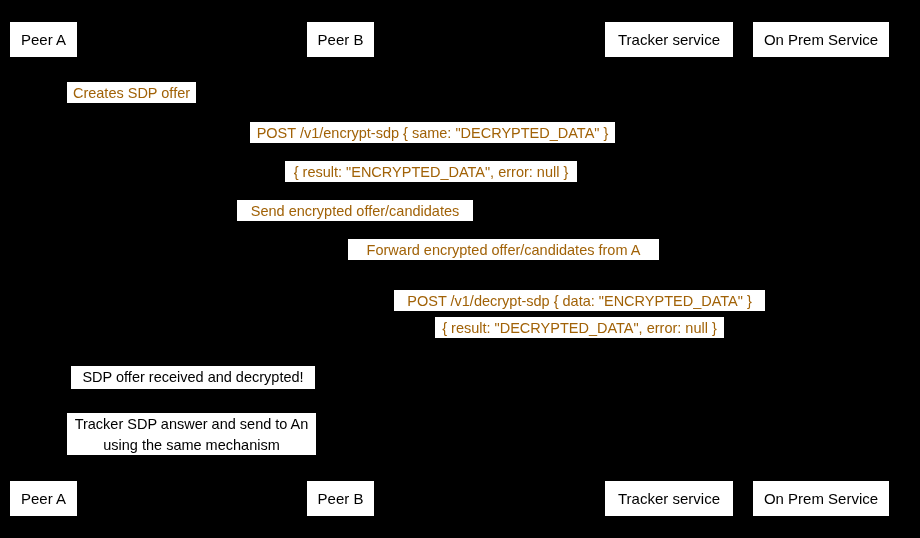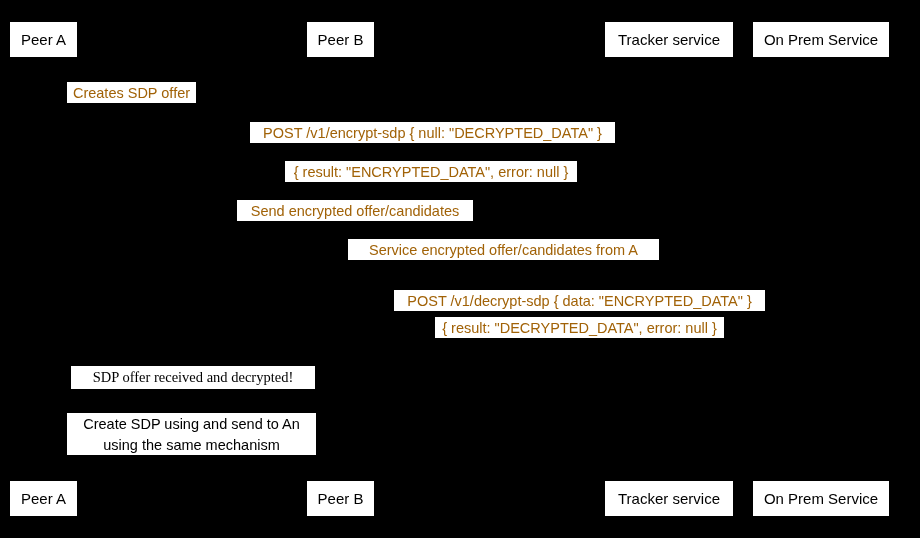--- a/index.html
+++ b/index.html
@@ -65,29 +65,29 @@
   <div class="participant" style="left:307px; top:22px; width:67px;">Peer B</div>
   <div class="participant" style="left:605px; top:22px; width:128px;">Tracker service</div>
   <div class="participant" style="left:753px; top:22px; width:136px;">On Prem Service</div>
 
   <div class="lifeline" style="left:43px; top:57px; height:424px;"></div>
   <div class="lifeline" style="left:340px; top:57px; height:424px;"></div>
   <div class="lifeline" style="left:669px; top:57px; height:424px;"></div>
   <div class="lifeline" style="left:821px; top:57px; height:424px;"></div>
 
   <div class="msg" style="left:67px; top:82px; width:129px;">Creates SDP offer</div>
-  <div class="msg" style="left:250px; top:122px; width:365px;">POST /v1/encrypt-sdp { null: "DECRYPTED_DATA" }</div>
+  <div class="msg" style="left:250px; top:122px; width:365px;">POST /v1/encrypt-sdp { same: "DECRYPTED_DATA" }</div>
   <div class="msg" style="left:285px; top:161px; width:292px;">{ result: "ENCRYPTED_DATA", error: null }</div>
   <div class="msg" style="left:237px; top:200px; width:236px;">Send encrypted offer/candidates</div>
-  <div class="msg" style="left:348px; top:239px; width:311px;">Service encrypted offer/candidates from A</div>
+  <div class="msg" style="left:348px; top:239px; width:311px;">Forward encrypted offer/candidates from A</div>
   <div class="msg" style="left:394px; top:278px; width:371px;margin-top:12px;">POST /v1/decrypt-sdp { data: "ENCRYPTED_DATA" }</div>
   <div class="msg" style="left:435px; top:317px; width:289px;">{ result: "DECRYPTED_DATA", error: null }</div>
 
-  <div class="note" style="left:71px; top:366px; width:244px; height:23px; line-height:23px;font-family:Liberation Serif, serif;">SDP offer received and decrypted!</div>
-  <div class="note" style="left:67px; top:413px; width:249px; height:42px; padding-top:1px;">Create SDP using and send to An
+  <div class="note" style="left:71px; top:366px; width:244px; height:23px; line-height:23px;">SDP offer received and decrypted!</div>
+  <div class="note" style="left:67px; top:413px; width:249px; height:42px; padding-top:1px;">Tracker SDP answer and send to An
 using the same mechanism</div>
 
   <div class="participant" style="left:10px; top:481px; width:67px;">Peer A</div>
   <div class="participant" style="left:307px; top:481px; width:67px;">Peer B</div>
   <div class="participant" style="left:605px; top:481px; width:128px;">Tracker service</div>
   <div class="participant" style="left:753px; top:481px; width:136px;">On Prem Service</div>
 
 </div>
 
 </body></html>

